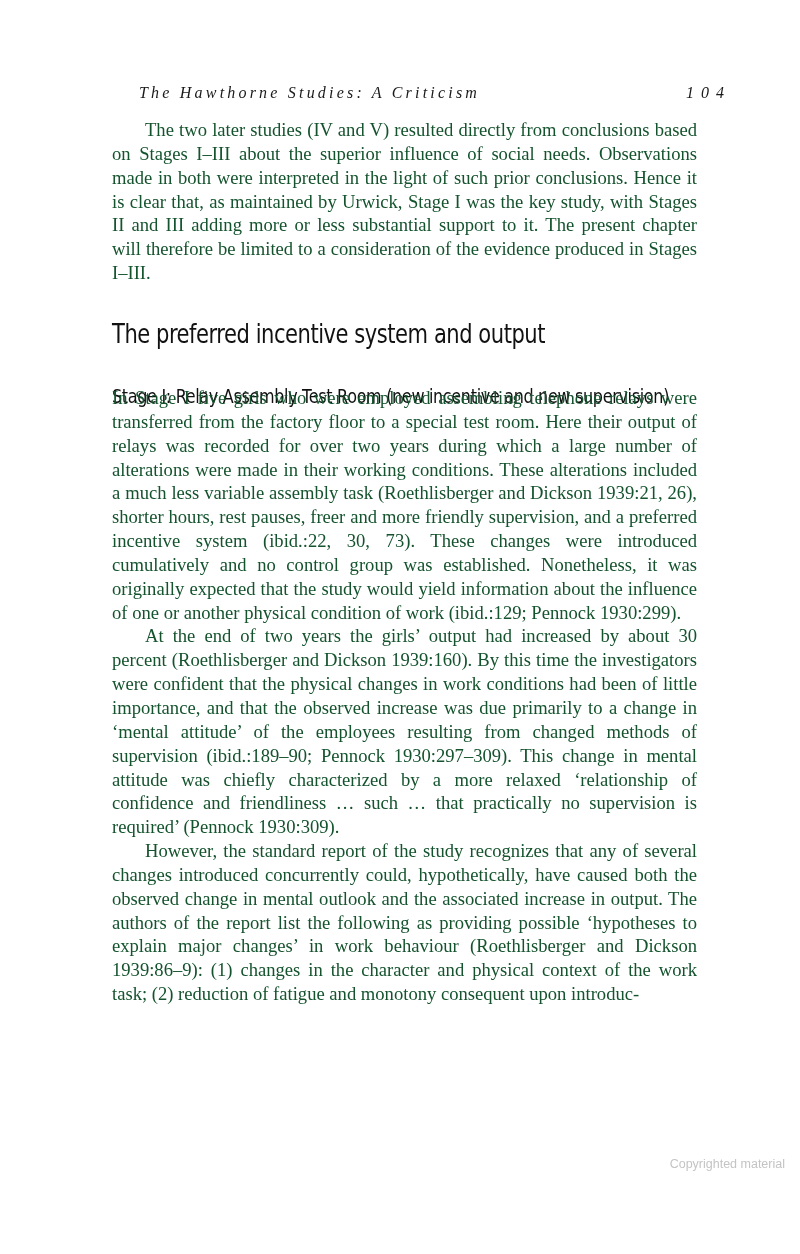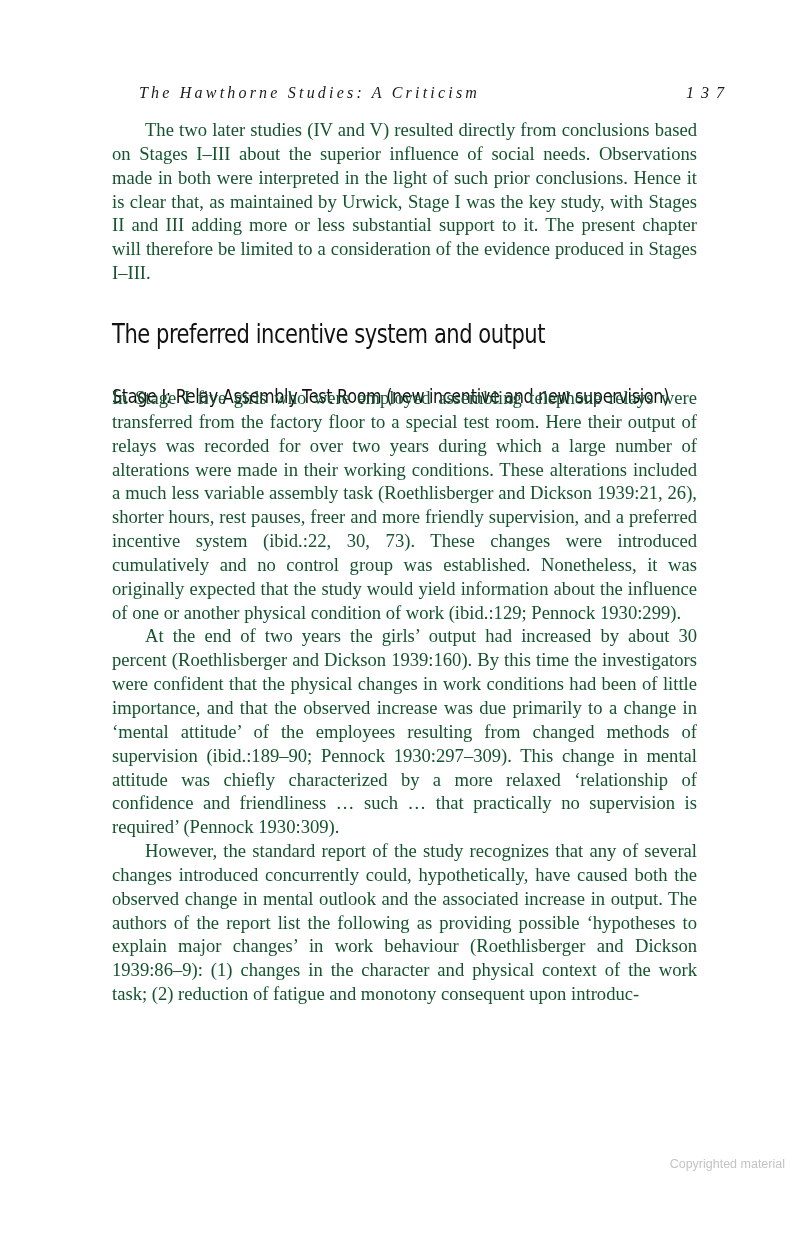--- a/index.html
+++ b/index.html
@@ -35,21 +35,21 @@
   .watermark {
     position: absolute; right: 15px; top: 1157px;
     font-family: "Liberation Sans", sans-serif; font-size: 12.5px; color: #c4c4c4;
   }
 </style>
 </head>
 <body>
 
 <div class="running-head">
   <span class="title">The Hawthorne Studies: A Criticism</span>
-  <span class="pno">137</span>
+  <span class="pno">104</span>
 </div>
 
 <div class="page">
   <div class="body-text p1">
     <p class="para indent">The two later studies (IV and V) resulted directly from conclu­sions based on Stages I–III about the superior influence of social needs. Observations made in both were interpreted in the light of such prior conclusions. Hence it is clear that, as maintained by Urwick, Stage I was the key study, with Stages II and III adding more or less substantial support to it. The present chapter will therefore be limited to a consideration of the evidence produced in Stages I–III.</p>
   </div>
 
   <h2 class="h2">The preferred incentive system and output</h2>
   <h3 class="h3">Stage I: Relay Assembly Test Room (new incentive and new supervision)</h3>
 

